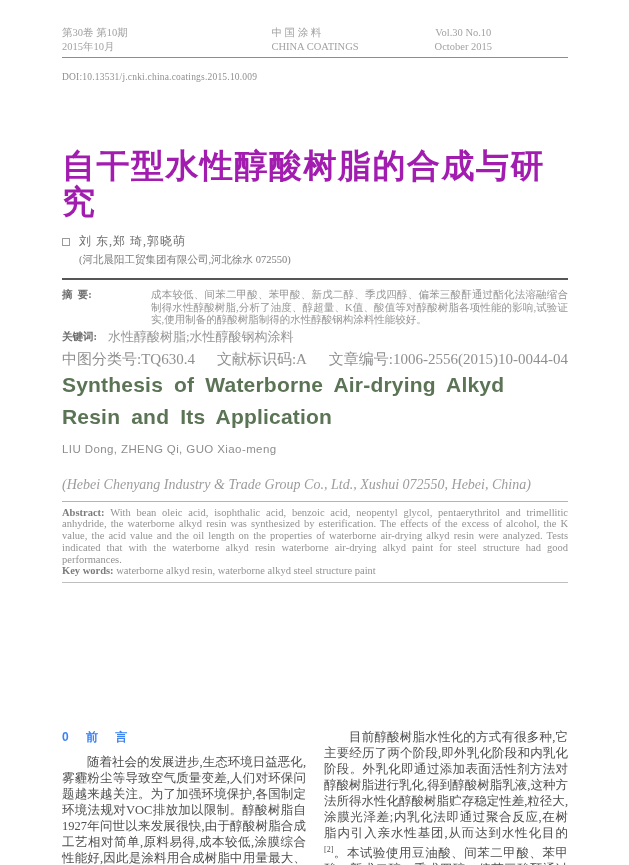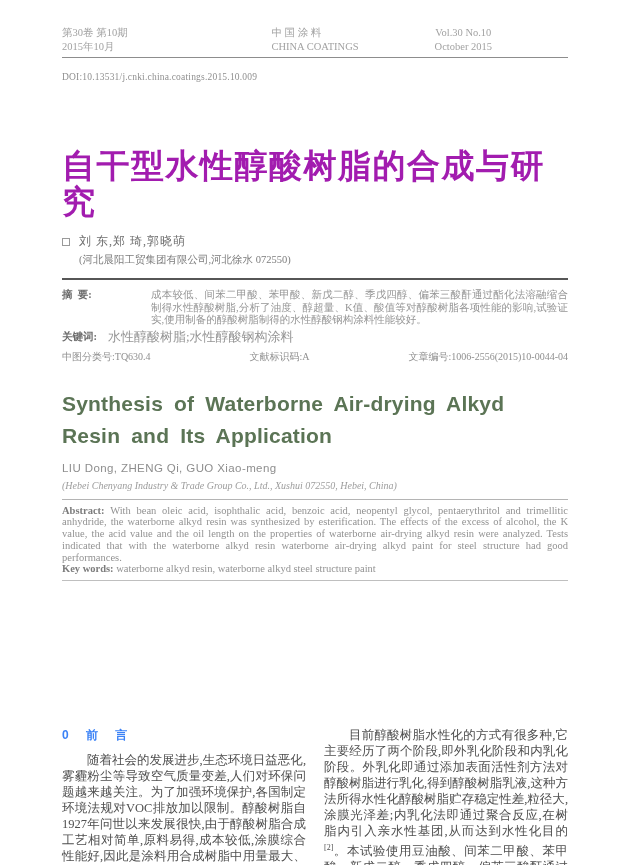--- a/index.html
+++ b/index.html
@@ -31,31 +31,30 @@
   .affil-cn { font-size:10.5px; color:#7c7c7c; margin:3px 0 0 17px; }
   .rule-dark { border-bottom:2px solid #565656; margin-top:11px; }
 
   
   .abs-cn { display:flex; margin-top:9px;gap:43px; }
   .abs-cn .lbl { flex:0 0 46px; font-weight:bold; color:#6c6c6c; font-size:10.5px; line-height:12.5px; white-space:pre; }
   .abs-cn .txt { font-size:10.5px; line-height:12.5px; color:#959595; text-align:justify; }
   .kw-cn { display:flex; margin-top:3px; }
   .kw-cn .lbl { flex:0 0 46px; font-weight:bold; color:#6c6c6c; font-size:10.5px; line-height:13px; }
   .kw-cn .txt { font-size:13px; line-height:13px; color:#959595; }
-  .meta-row { display:flex; justify-content:space-between; margin-top:7px; font-size:10px; color:#8f8f8f;text-align:center; }
+  .meta-row { display:flex; justify-content:space-between; margin-top:7px; font-size:15px; color:#8f8f8f;text-align:center; }
 
   
   .title-en {
-    margin-top:24px;
     font-family:"Liberation Sans", sans-serif; font-weight:bold;
     font-size:21px; line-height:32px; word-spacing:5px; letter-spacing:0.2px;
     color:#5b7455; max-width:480px;
   }
   .authors-en { margin-top:10px; font-family:"Liberation Sans", sans-serif; font-size:11.5px; color:#8e8e8e; letter-spacing:0.4px; }
-  .affil-en { margin-top:6px; font-style:italic; font-size:10px; color:#9c9c9c; }
+  .affil-en { margin-top:22px; font-style:italic; font-size:14px; color:#9c9c9c; }
   .rule-gray { border-bottom:1px solid #b4b4b4; margin-top:8px; }
 
   
   .abs-en { margin-top:5px; font-size:10.5px; line-height:11.8px; color:#929292; text-align:justify; }
   .abs-en .blbl { font-weight:bold; color:#7c7c7c; }
   .kw-en { font-size:10.5px; line-height:11.8px; color:#929292; }
   .kw-en .blbl { font-weight:bold; color:#7c7c7c; }
   .rule-gray2 { border-bottom:1px solid #bfbfbf; margin-top:5px; }
 
   

